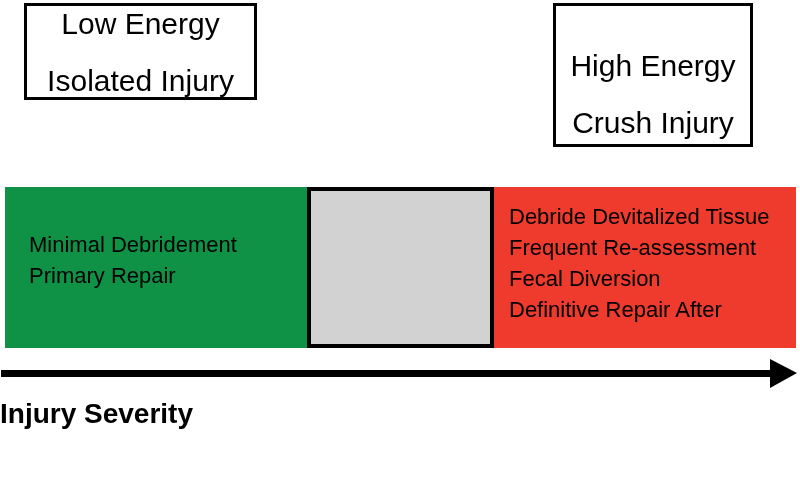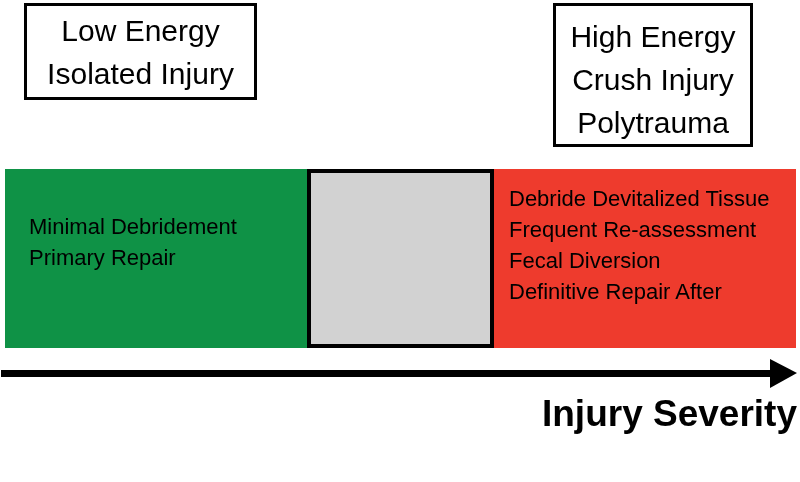--- a/index.html
+++ b/index.html
@@ -19,37 +19,39 @@
     border: 3px solid #000000;
     background: #ffffff;
     display: flex;
     flex-direction: column;
     justify-content: center;
     align-items: center;
     text-align: center;
     font-size: 30px;
     line-height: 43px;
     white-space: nowrap;
+    gap: 14px;
   }
   .box-low  { left: 24px;  top: 3px; width: 227px; height: 91px; }
   .box-high { left: 553px; top: 3px; width: 194px; height: 138px; justify-content: flex-end; }
 
   
   .bar {
     position: absolute;
     left: 5px;
     top: 169px;
     width: 791px;
     height: 179px;
     display: flex;
   }
   .seg {
     box-sizing: border-box;
     font-size: 22px;
     line-height: 31px;
+    margin-top: 18px;
   }
   .seg-green { width: 302px; padding: 42px 0 0 24px; }
   .seg-gray  { width: 187px; border: 4px solid #000000; }
   .seg-red   { flex: 1; padding: 14px 0 0 15px; }
   .seg-red .indent { padding-left: 19px; }
 
   
   .arrow-shaft {
     position: absolute;
     left: 1px;
@@ -68,41 +70,39 @@
     border-top: 14px solid transparent;
     border-bottom: 15px solid transparent;
   }
 
   
   .axis-label {
     position: absolute;
     left: 0;
     top: 392px;
     width: 786px;
-    text-align: right;
-    font-size: 37px;
+    text-align: left;
+    font-size: 28px;
     font-weight: bold;
     line-height: 44px;
-    padding-left: 11px;
   }
 </style>
 </head>
 <body>
 
 <div class="canvas">
 
   <div class="label-box box-low">
     <div>Low Energy</div>
     <div>Isolated Injury</div>
   </div>
 
   <div class="label-box box-high">
     <div>High Energy</div>
     <div>Crush Injury</div>
-    <div>Polytrauma</div>
   </div>
 
   <div class="bar">
 
     <div class="seg seg-green" style="background: rgb(15, 146, 70);">
       <div>Minimal Debridement</div>
       <div>Primary Repair</div>
     </div>
 
     <div class="seg seg-gray" style="background: rgb(210, 210, 210);"></div>

